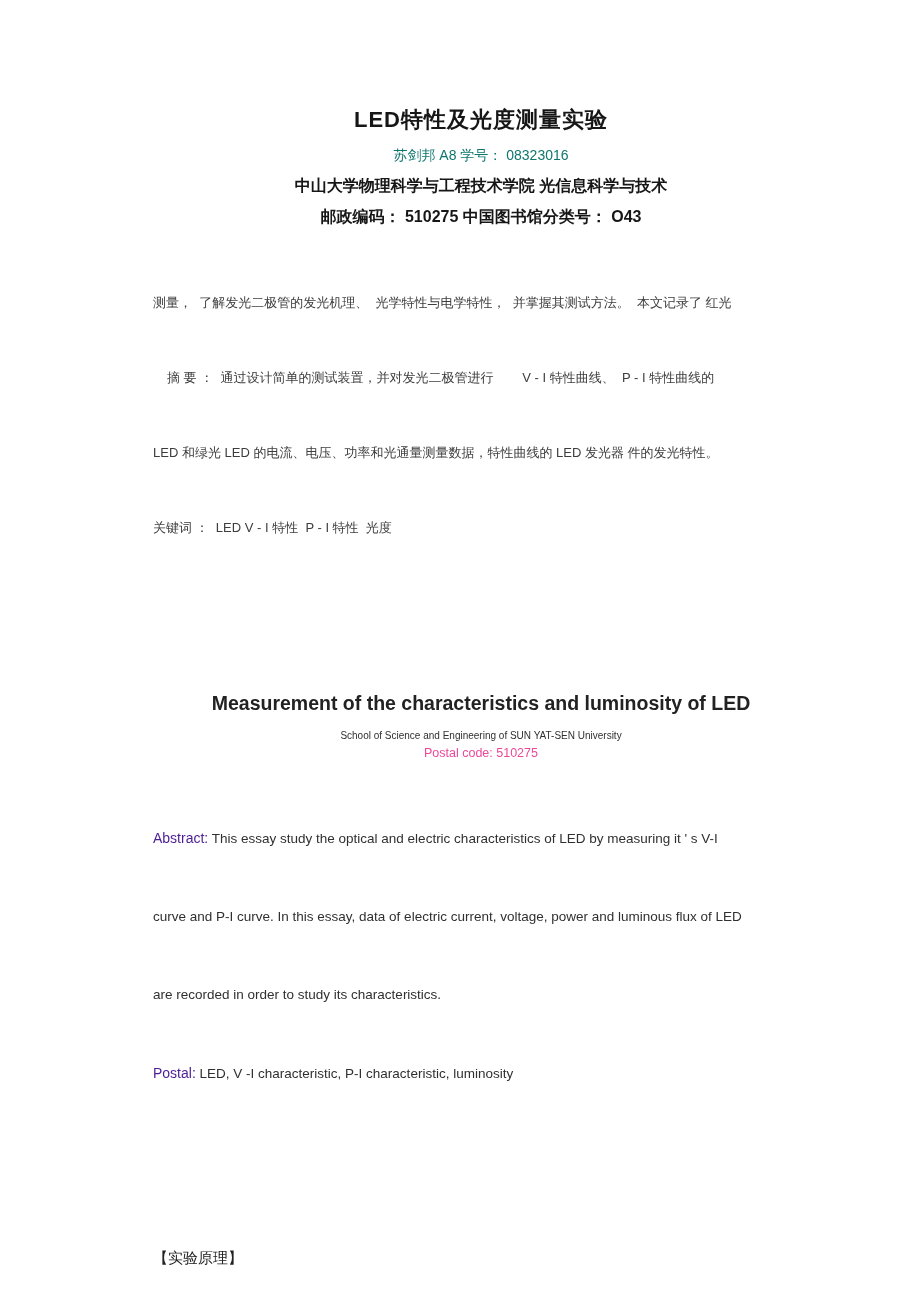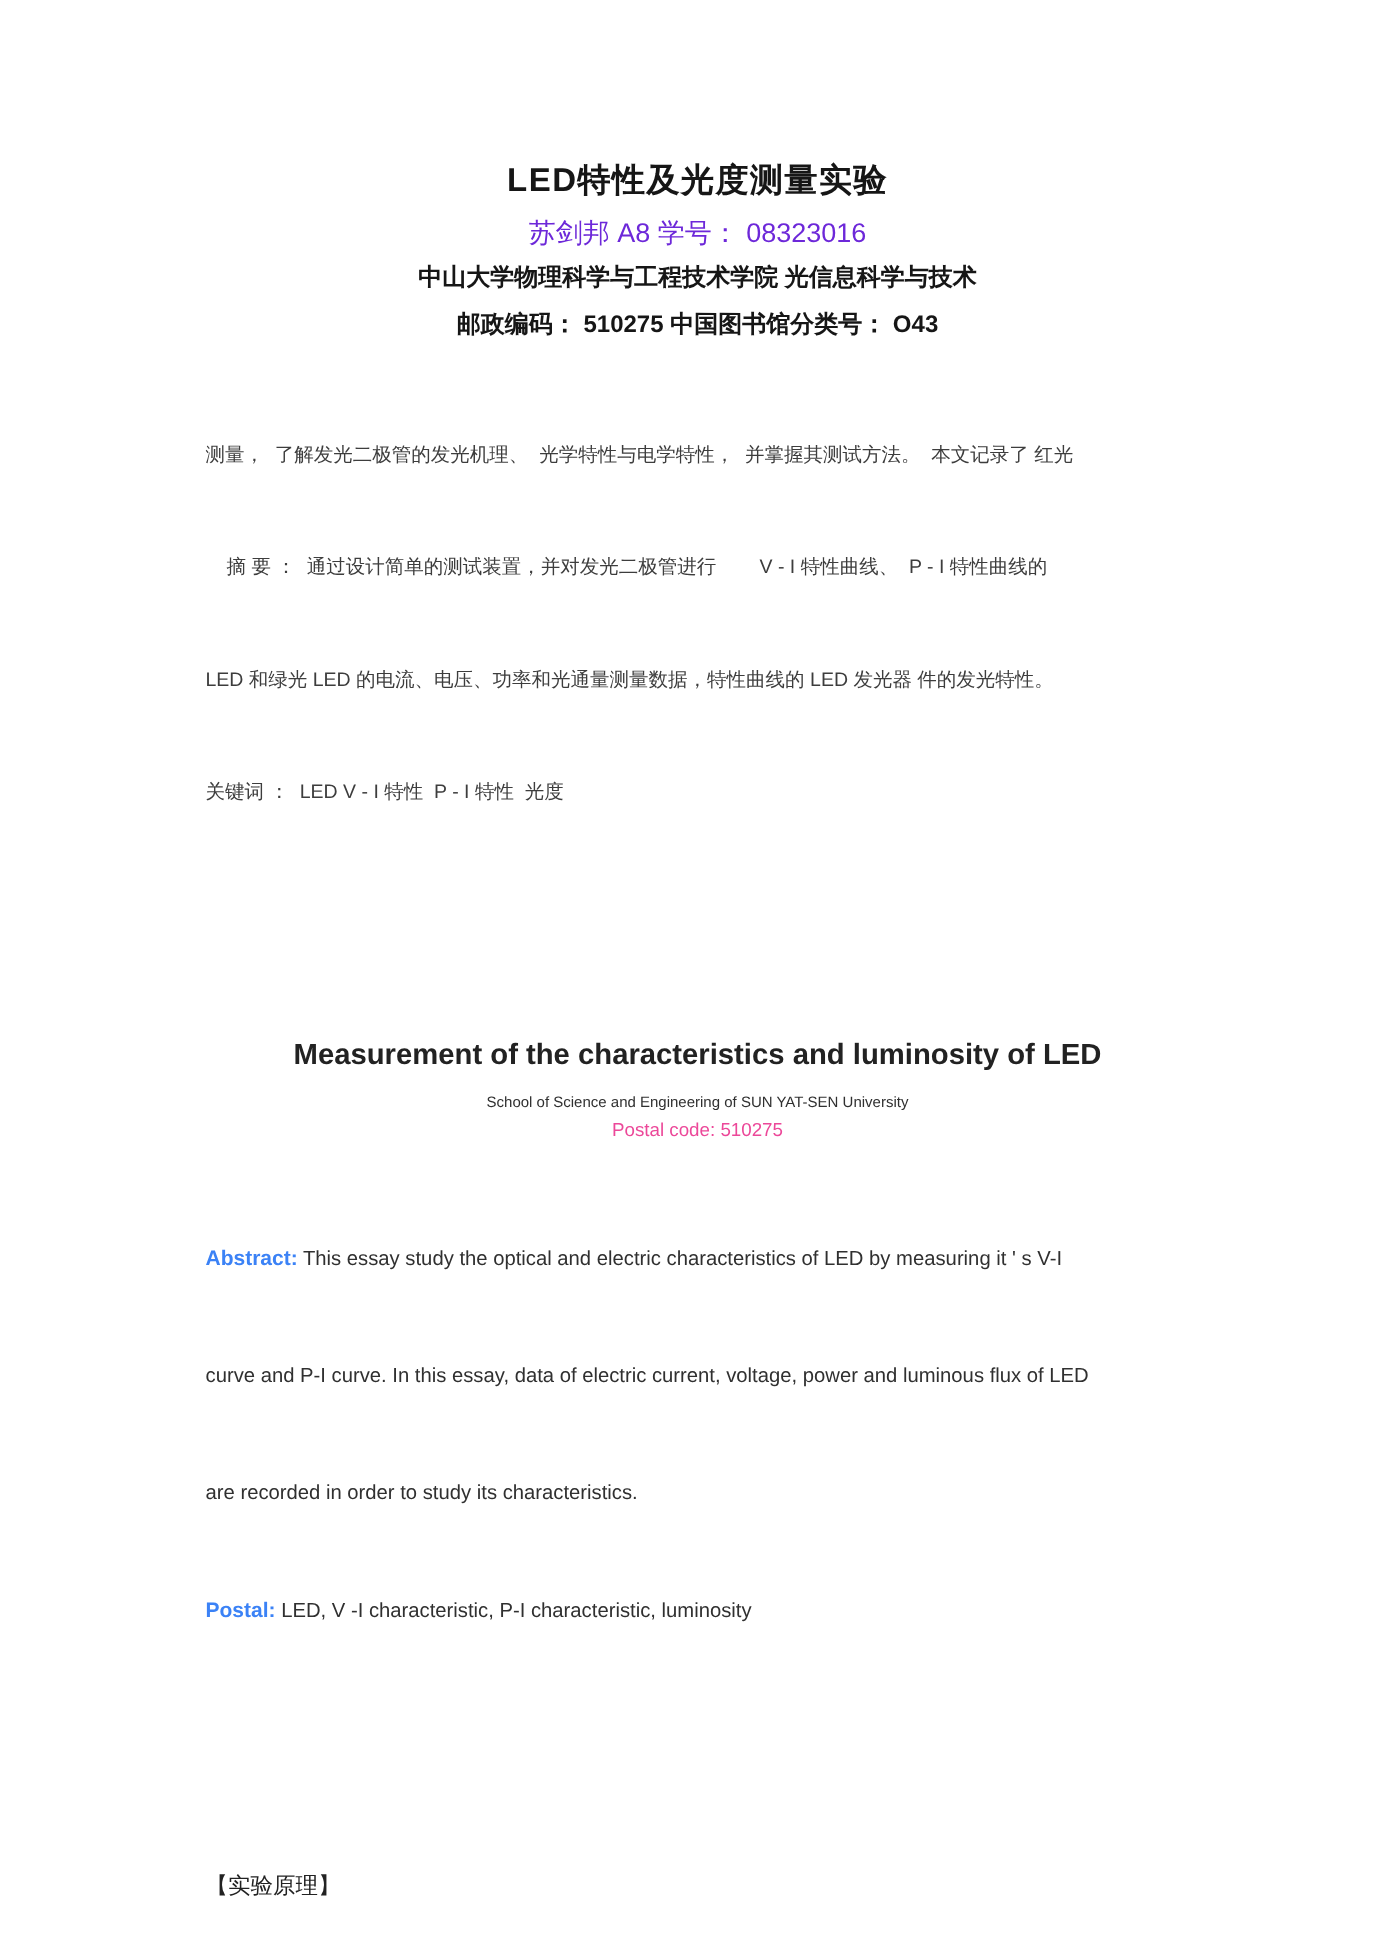--- a/index.html
+++ b/index.html
@@ -10,38 +10,38 @@
     color: #3a3a3a;
   }
   .page {
     position: relative;
     width: 920px; height: 1301px;
     background: #ffffff;
     overflow: hidden;
   }
   .content {
     position: absolute;
-    left: 137px; top: 0;
+    left: 153px; top: 0;
     width: 656px;
   }
   .cn-title {
     margin: 0;
     padding-top: 106px;
     text-align: center;
     font-size: 22px;
     font-weight: bold;
     color: #161616;
     letter-spacing: 1px;
     line-height: 28px;
   }
   .cn-author {
     margin-top: 10px;
     text-align: center;
-    font-size: 18px;
-    color: #6d28d9;
+    font-size: 14px;
+    color: #0f766e;
     line-height: 22px;
   }
   .cn-affil, .cn-postal {
     margin-top: 9px;
     text-align: center;
     font-size: 16px;
     font-weight: bold;
     color: #161616;
     line-height: 22px;
   }
@@ -84,23 +84,23 @@
     line-height: 16px;
   }
   .en-abstract {
     margin-top: 12px;
     font-size: 13.5px;
     color: #303030;
     line-height: 26px;
     white-space: pre-wrap;
   }
   .en-abstract .label, .en-keyword .label {
-    font-weight: bold;
+    font-weight: normal;
     font-size: 14px;
-    color: #3b82f6;
+    color: #4c1d95;
   }
   .en-keyword {
     font-size: 13.5px;
     color: #303030;
     line-height: 26px;
     white-space: pre-wrap;
   }
   .section-heading {
     margin: 0;
     margin-top: 160px;

